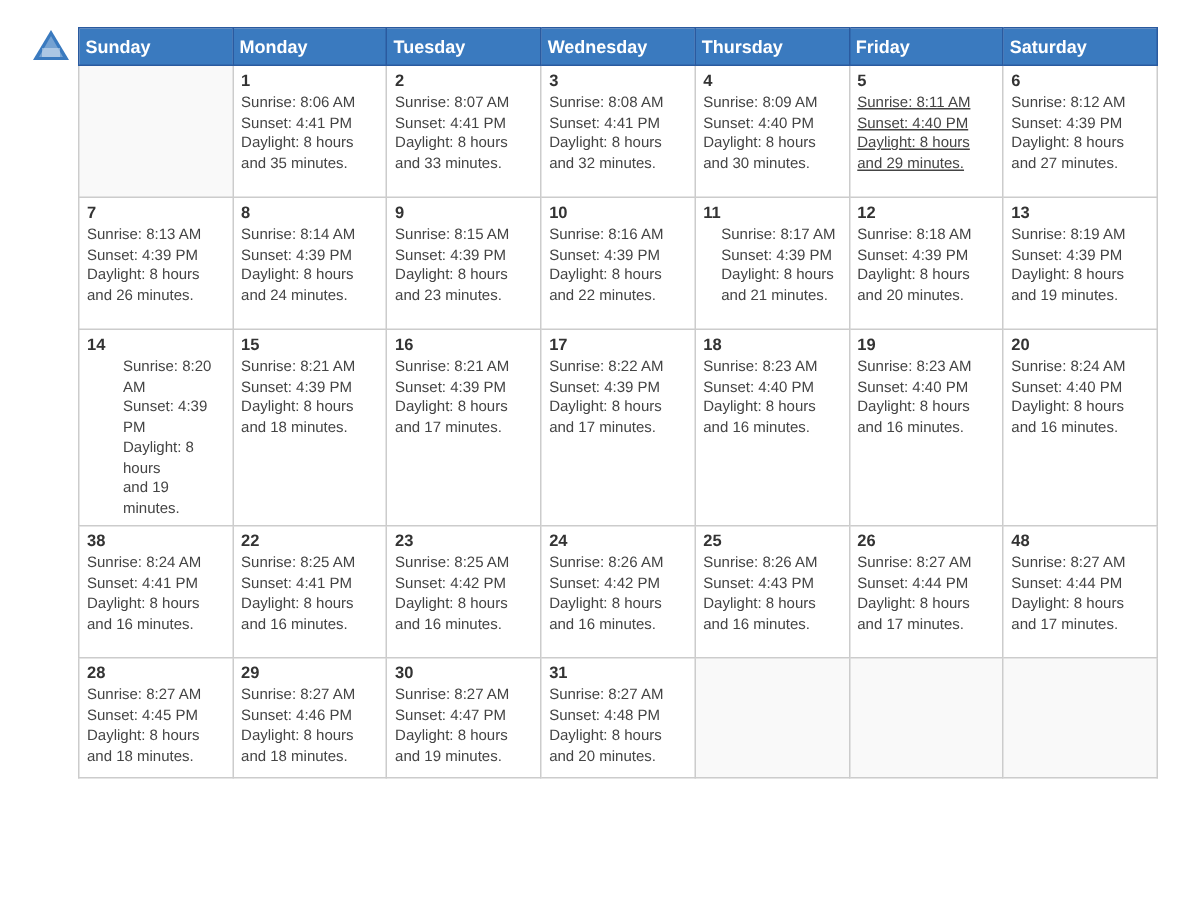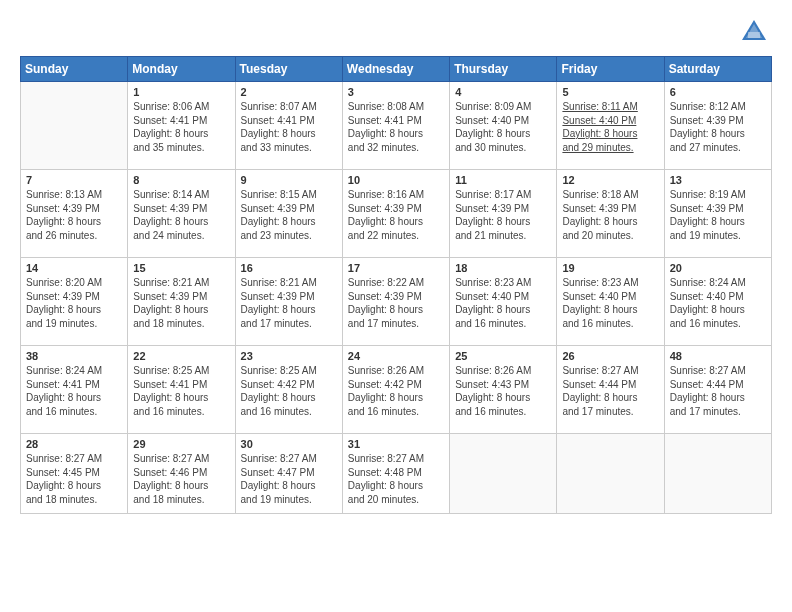--- a/index.html
+++ b/index.html
@@ -8,22 +8,21 @@
       background: #fff;
       width: 792px;
       height: 612px;
       overflow: hidden;
     }
     .page {
       width: 792px;
       height: 492px;
       padding: 18px 20px 10px 20px;
       display: flex;
-      flex-direction: column;
-      align-items: flex-end;
+      flex-direction: row;
     }
     .header {
       display: flex;
       justify-content: space-between;
       align-items: flex-start;
       margin-bottom: 10px;
     }
     .logo {
       display: flex;
       align-items: center;
@@ -208,21 +207,21 @@
           </td>
           <td>
             <span class="day-number">10</span>
             <div class="day-info" style="white-space: pre-line;">Sunrise: 8:16 AM
 Sunset: 4:39 PM
 Daylight: 8 hours
 and 22 minutes.</div>
           </td>
           <td>
             <span class="day-number">11</span>
-            <div class="day-info" style="white-space: pre-line;">Sunrise: 8:17 AM
+            <div class="day-info" style="white-space: pre-line; margin-left: 12px;">Sunrise: 8:17 AM
 Sunset: 4:39 PM
 Daylight: 8 hours
 and 21 minutes.</div>
           </td>
           <td>
             <span class="day-number">12</span>
             <div class="day-info" style="white-space: pre-line;">Sunrise: 8:18 AM
 Sunset: 4:39 PM
 Daylight: 8 hours
 and 20 minutes.</div>
@@ -231,21 +230,21 @@
             <span class="day-number">13</span>
             <div class="day-info" style="white-space: pre-line;">Sunrise: 8:19 AM
 Sunset: 4:39 PM
 Daylight: 8 hours
 and 19 minutes.</div>
           </td>
         </tr>
         <tr>
           <td>
             <span class="day-number">14</span>
-            <div class="day-info" style="white-space: pre-line;">Sunrise: 8:20 AM
+            <div class="day-info" style="white-space: pre-line; margin-left: 24px;">Sunrise: 8:20 AM
 Sunset: 4:39 PM
 Daylight: 8 hours
 and 19 minutes.</div>
           </td>
           <td>
             <span class="day-number">15</span>
             <div class="day-info" style="white-space: pre-line;">Sunrise: 8:21 AM
 Sunset: 4:39 PM
 Daylight: 8 hours
 and 18 minutes.</div>

